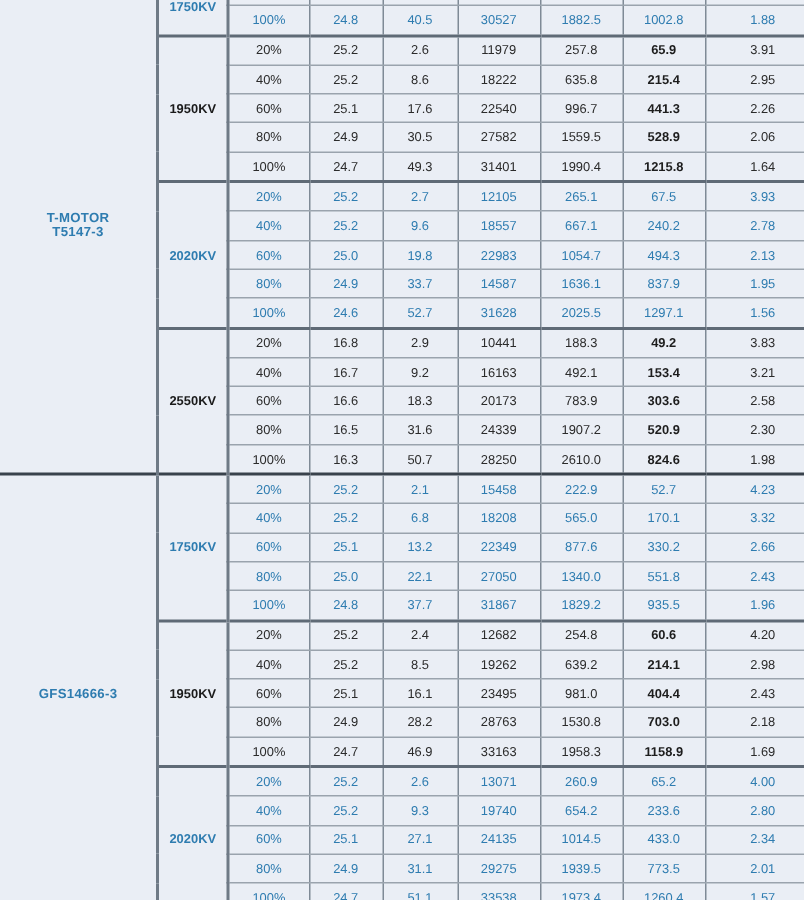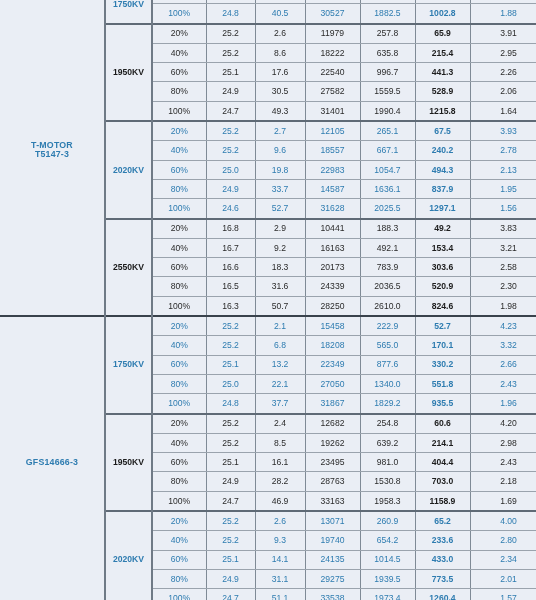--- a/index.html
+++ b/index.html
@@ -41,21 +41,21 @@
     background:#eaeef5;
     border-top:1px solid #9aa3ad;
     border-bottom:1px solid #9aa3ad;
     border-left:1px solid #7f8a96;
     border-right:1px solid #7f8a96;
     white-space:nowrap;
     line-height:1;
   }
   
   tr.blue td{color:#2e7cb0;}
-  tr.blue td.pw{font-weight:bold;}
+  tr.blue td.pw{font-weight:normal;}
 
   
   tr.dark td.pw{font-weight:bold;color:#1d1d1d;text-align:center;}
 
   
   td.motor{
     font-weight:bold;font-size:8.8px;color:#1a1a1a;
     border-left:none;
     border-right:2px solid #6f7a86;
     background:#eaeef5;
@@ -231,21 +231,21 @@
           <td>20173</td>
           <td>783.9</td>
           <td class="pw">303.6</td>
           <td class="last">2.58</td>
         </tr>
         <tr class="dark">
           <td class="thr">80%</td>
           <td>16.5</td>
           <td>31.6</td>
           <td>24339</td>
-          <td>2036.5</td>
+          <td>1907.2</td>
           <td class="pw">520.9</td>
           <td class="last">2.30</td>
         </tr>
         <tr class="dark">
           <td class="thr">100%</td>
           <td>16.3</td>
           <td>50.7</td>
           <td>28250</td>
           <td>2610.0</td>
           <td class="pw">824.6</td>
@@ -359,21 +359,21 @@
           <td>25.2</td>
           <td>9.3</td>
           <td>19740</td>
           <td>654.2</td>
           <td class="pw">233.6</td>
           <td class="last">2.80</td>
         </tr>
         <tr class="blue">
           <td class="thr">60%</td>
           <td>25.1</td>
-          <td>14.1</td>
+          <td>27.1</td>
           <td>24135</td>
           <td>1014.5</td>
           <td class="pw">433.0</td>
           <td class="last">2.34</td>
         </tr>
         <tr class="blue">
           <td class="thr">80%</td>
           <td>24.9</td>
           <td>31.1</td>
           <td>29275</td>

